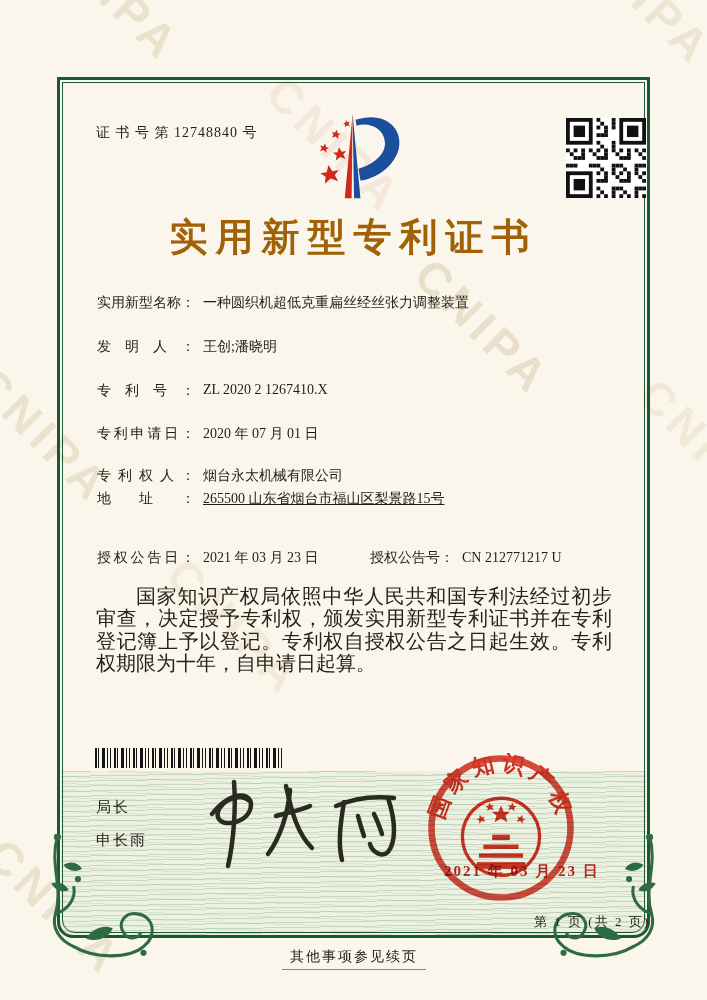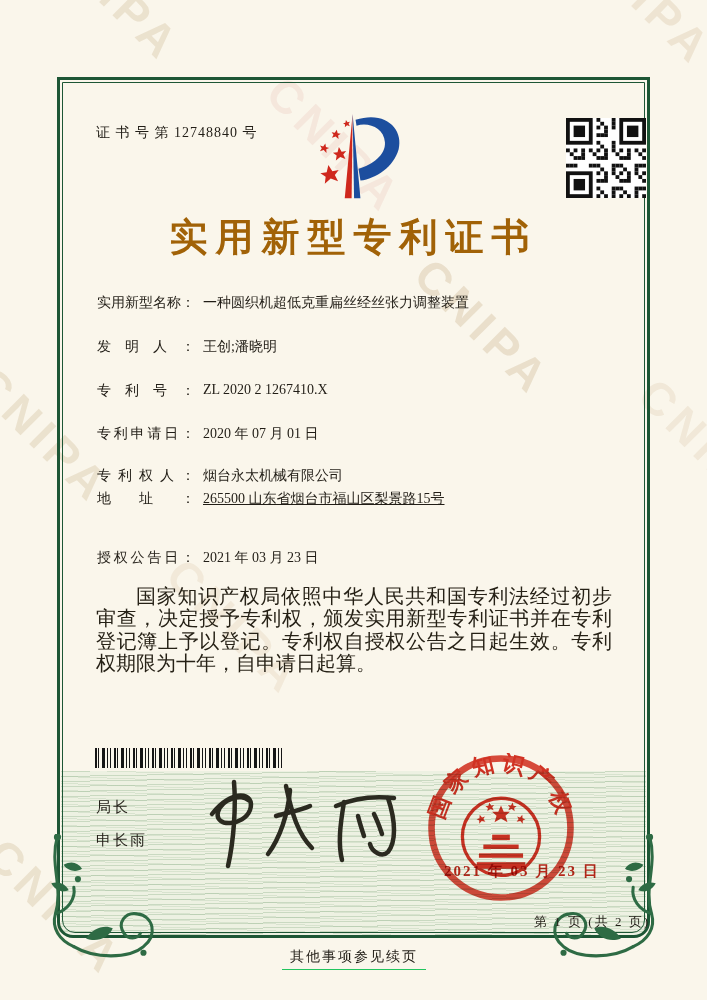--- a/index.html
+++ b/index.html
@@ -264,20 +264,23 @@
   <span class="flabel">专利申请日：</span><span class="fvalue">2020 年 07 月 01 日</span>
 </div>
 <div class="abs frow r5">
   <span class="flabel">专利权人：</span><span class="fvalue">烟台永太机械有限公司</span>
 </div>
 <div class="abs frow r6">
   <span class="flabel">地址：</span><span class="fvalue">265500 山东省烟台市福山区梨景路15号</span>
 </div>
 <div class="abs frow r7">
   <span class="flabel">授权公告日：</span><span class="fvalue">2021 年 03 月 23 日</span>
+  <span class="rpair">
+    <span>授权公告号：</span><span class="fvalue">CN 212771217 U</span>
+  </span>
 </div>
 
 <div class="abs paras">
   <p>国家知识产权局依照中华人民共和国专利法经过初步审查，决定授予专利权，颁发实用新型专利证书并在专利登记簿上予以登记。专利权自授权公告之日起生效。专利权期限为十年，自申请日起算。</p>
 </div>
 
 <div class="abs barcode"></div>
 
 <div class="abs sig-title">局长</div>
 <div class="abs sig-name">申长雨</div>

